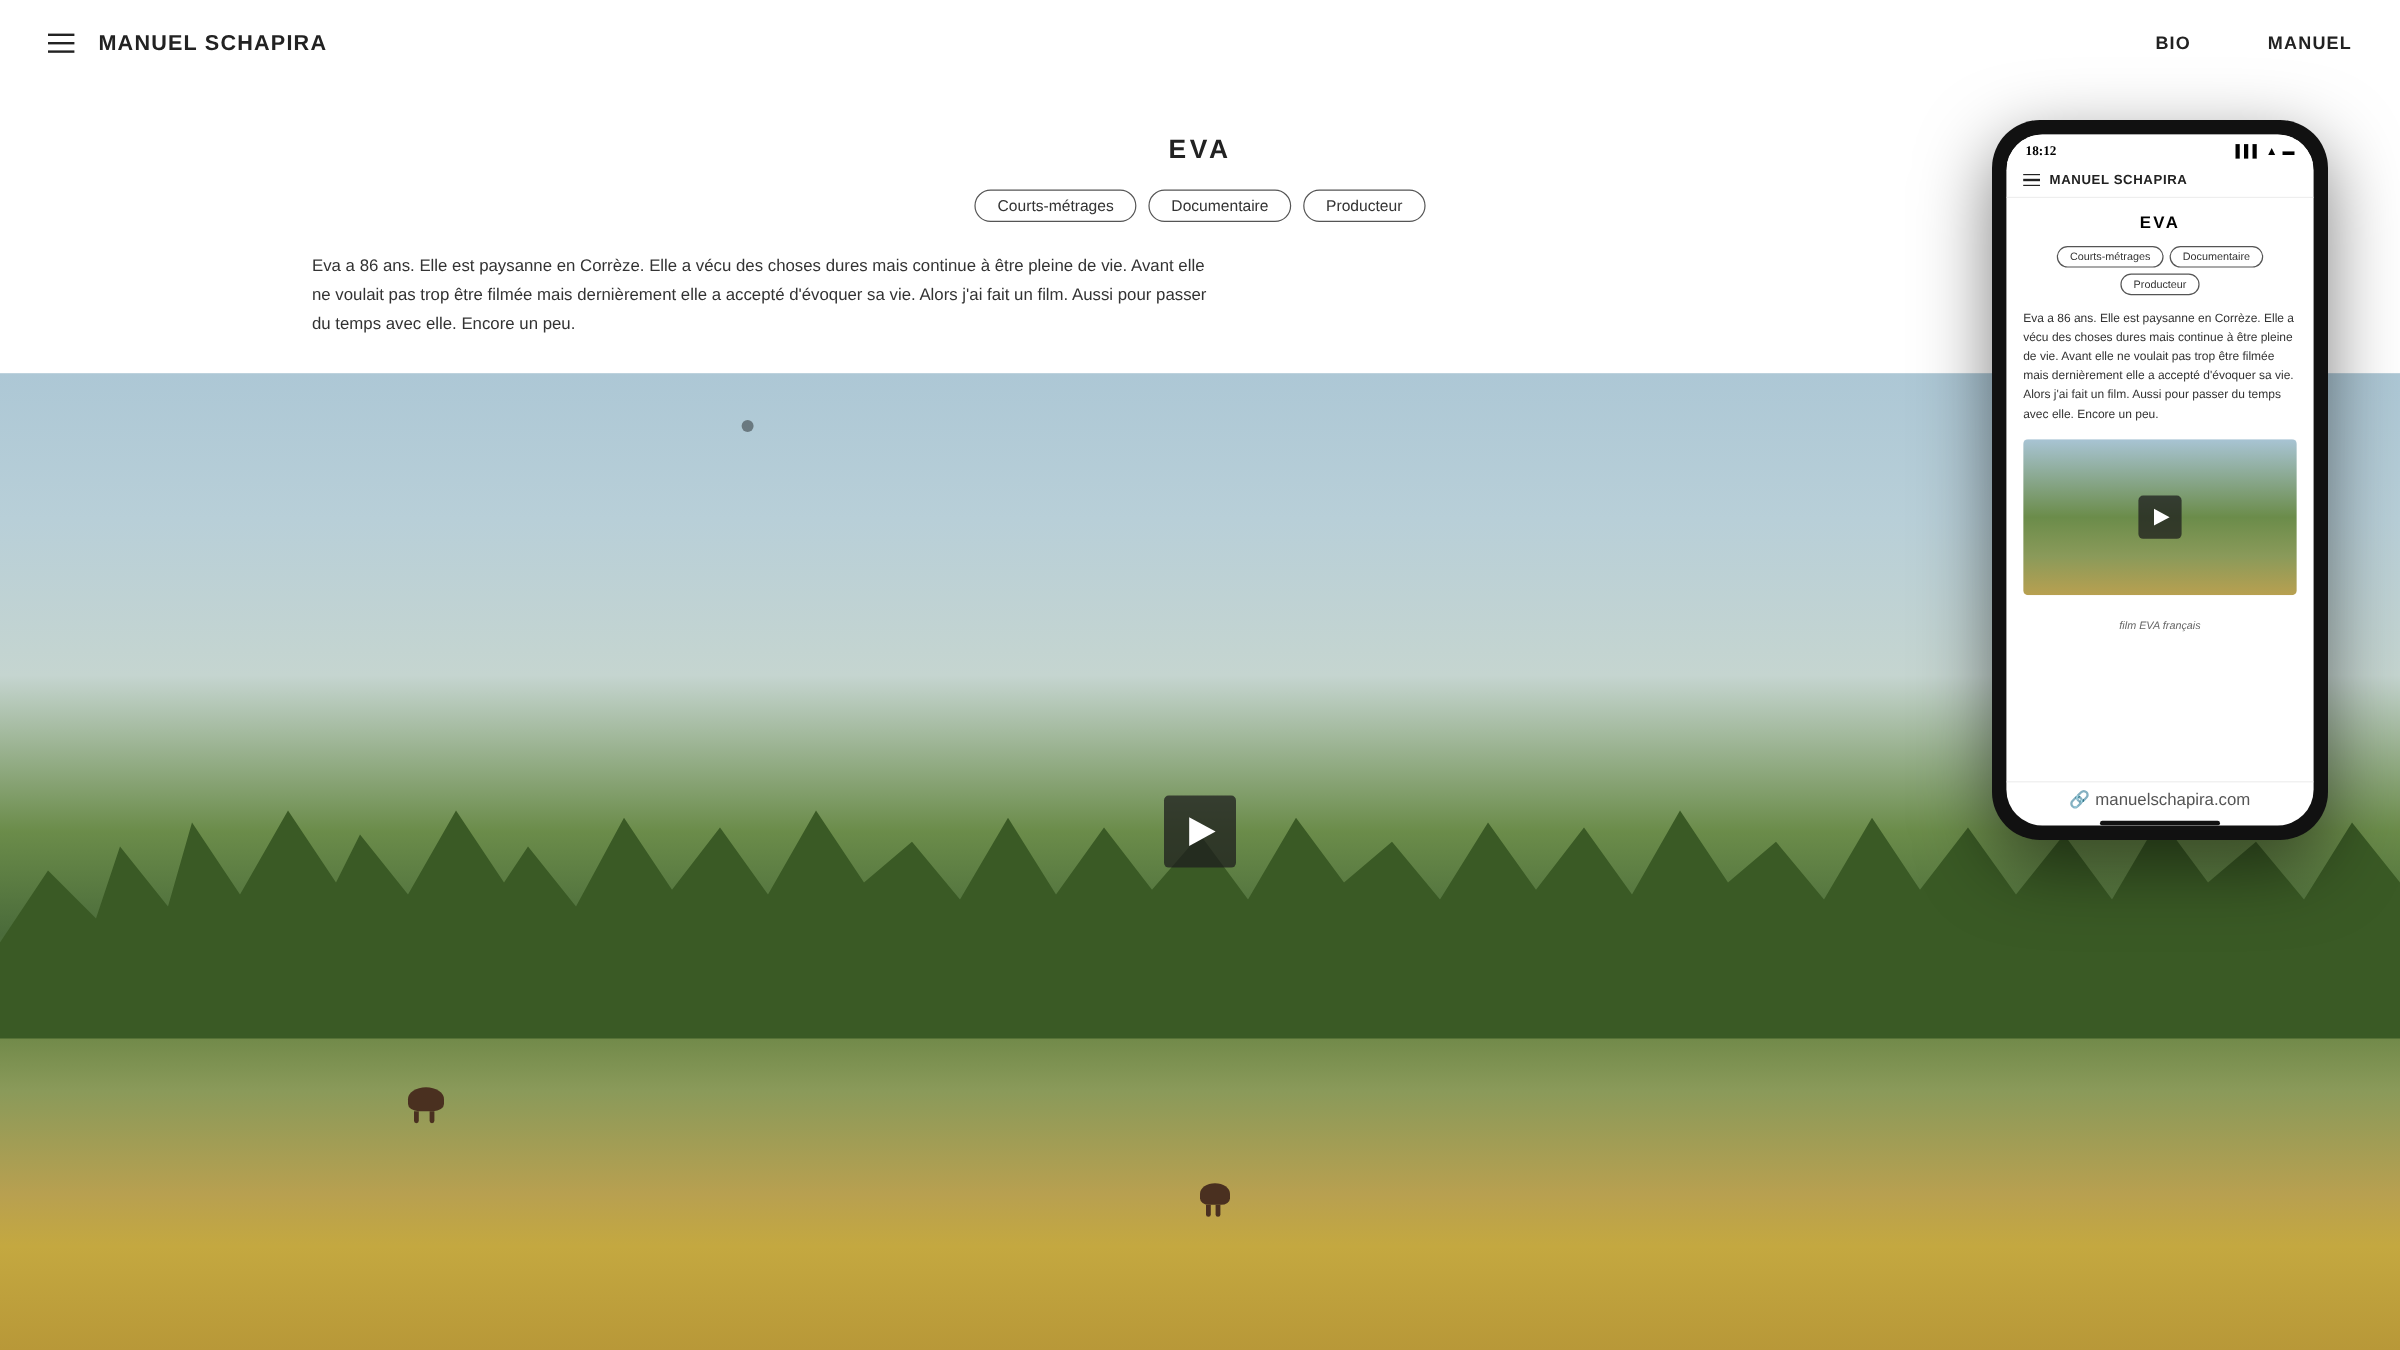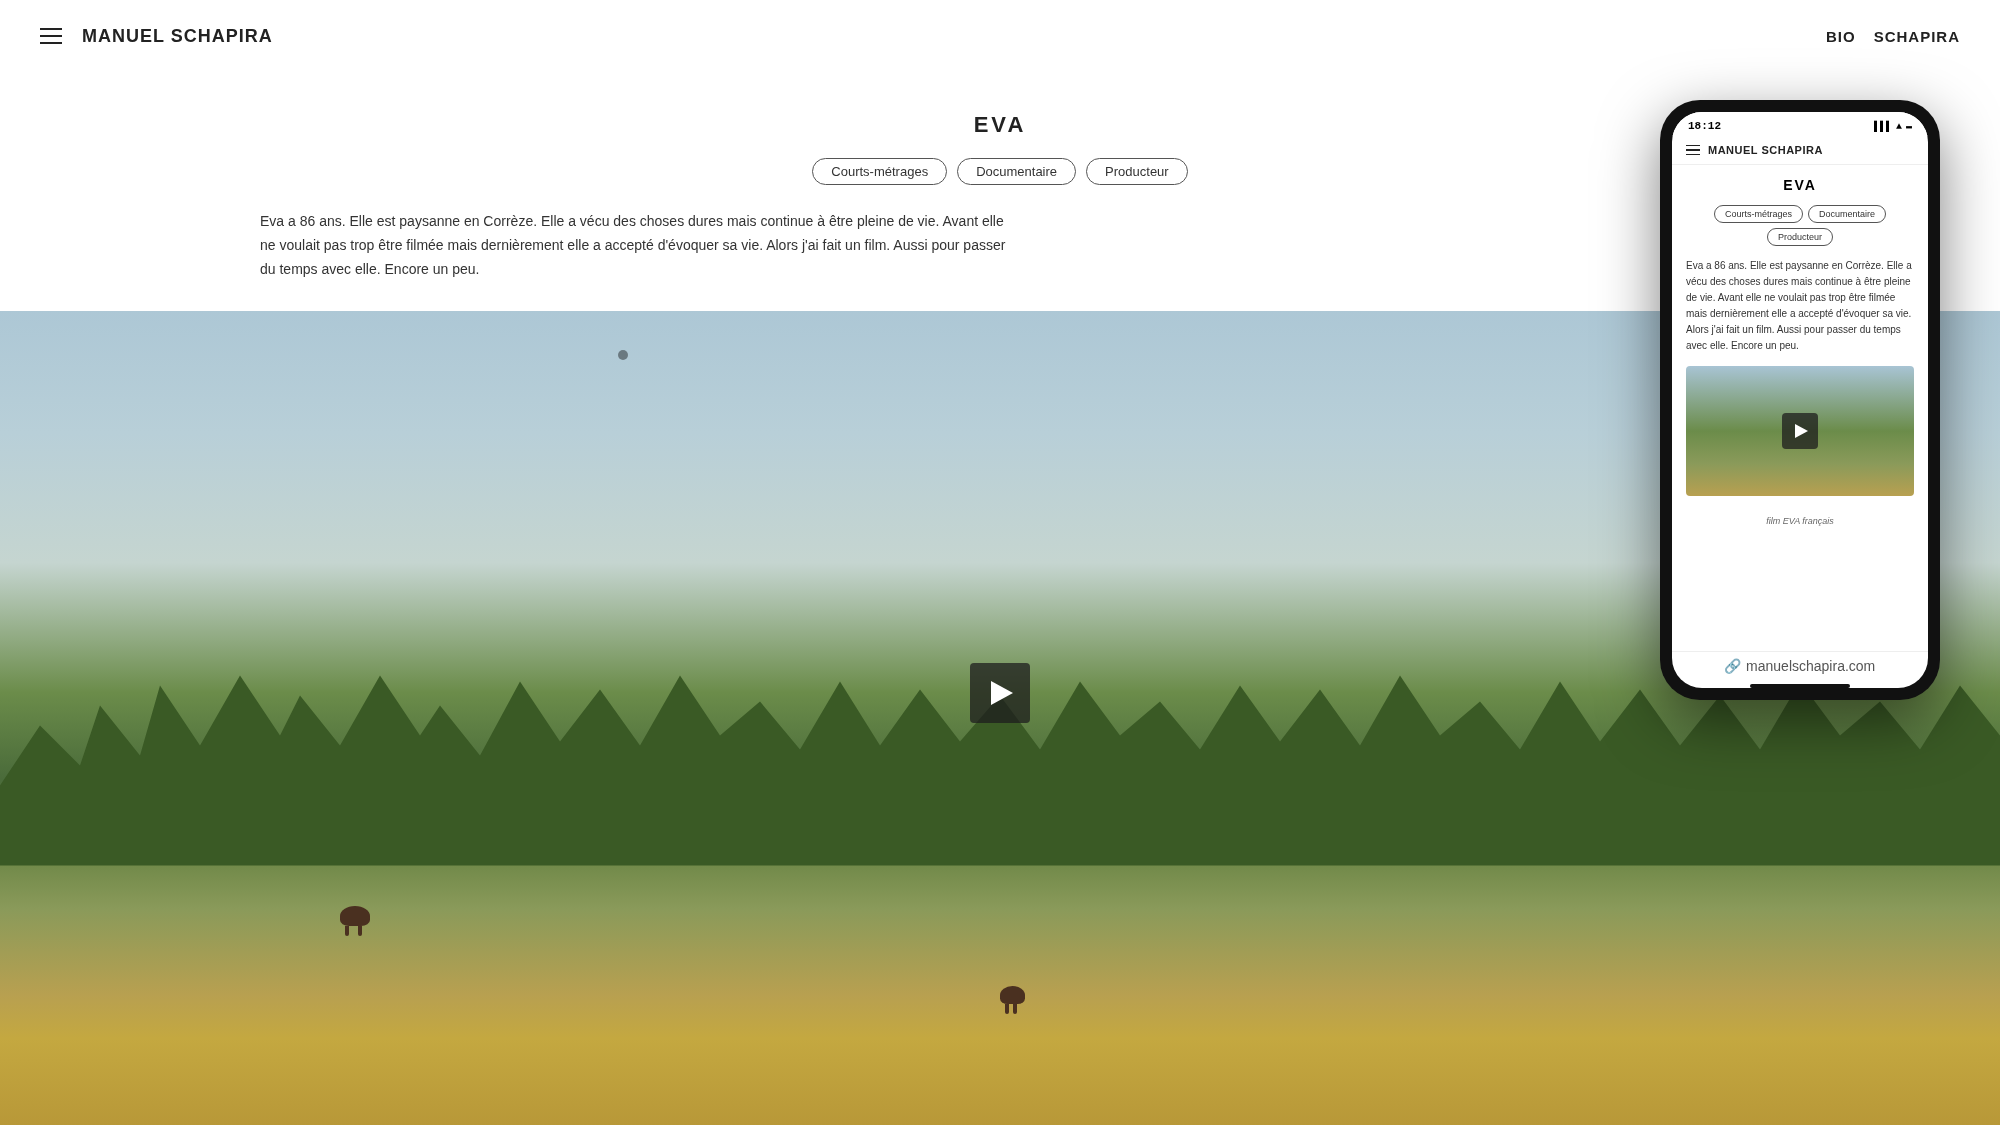--- a/index.html
+++ b/index.html
@@ -51,21 +51,21 @@
     .site-title {
       font-family: Arial, sans-serif;
       font-weight: bold;
       font-size: 18px;
       letter-spacing: 1px;
       color: #222;
     }
 
     .header-nav {
       display: flex;
-      gap: 18px;
+      gap: 64px;
       align-items: center;
     }
 
     .nav-link {
       font-family: Arial, sans-serif;
       font-size: 15px;
       font-weight: bold;
       letter-spacing: 1px;
       color: #222;
       text-decoration: none;
@@ -248,21 +248,21 @@
     }
 
     
     .phone-status-bar {
       background: #fff;
       padding: 8px 16px 4px 16px;
       display: flex;
       justify-content: space-between;
       align-items: center;
       font-size: 11px;
-      font-family: Liberation Mono, monospace;
+      font-family: Liberation Serif, serif;
       font-weight: bold;
     }
 
     .status-icons {
       display: flex;
       gap: 4px;
       align-items: center;
       font-size: 10px;
     }
 
@@ -425,21 +425,21 @@
   <div class="header-left">
     <div class="hamburger-icon">
       <span></span>
       <span></span>
       <span></span>
     </div>
     <span class="site-title">MANUEL SCHAPIRA</span>
   </div>
   <nav class="header-nav">
     <a class="nav-link">BIO</a>
-    <a class="nav-link">SCHAPIRA</a>
+    <a class="nav-link">MANUEL</a>
   </nav>
 </header>
 
 <section class="content-section">
   <h1 class="project-title">EVA</h1>
   <div class="tags-row">
     <span class="tag">Courts-métrages</span>
     <span class="tag">Documentaire</span>
     <span class="tag">Producteur</span>
   </div>

